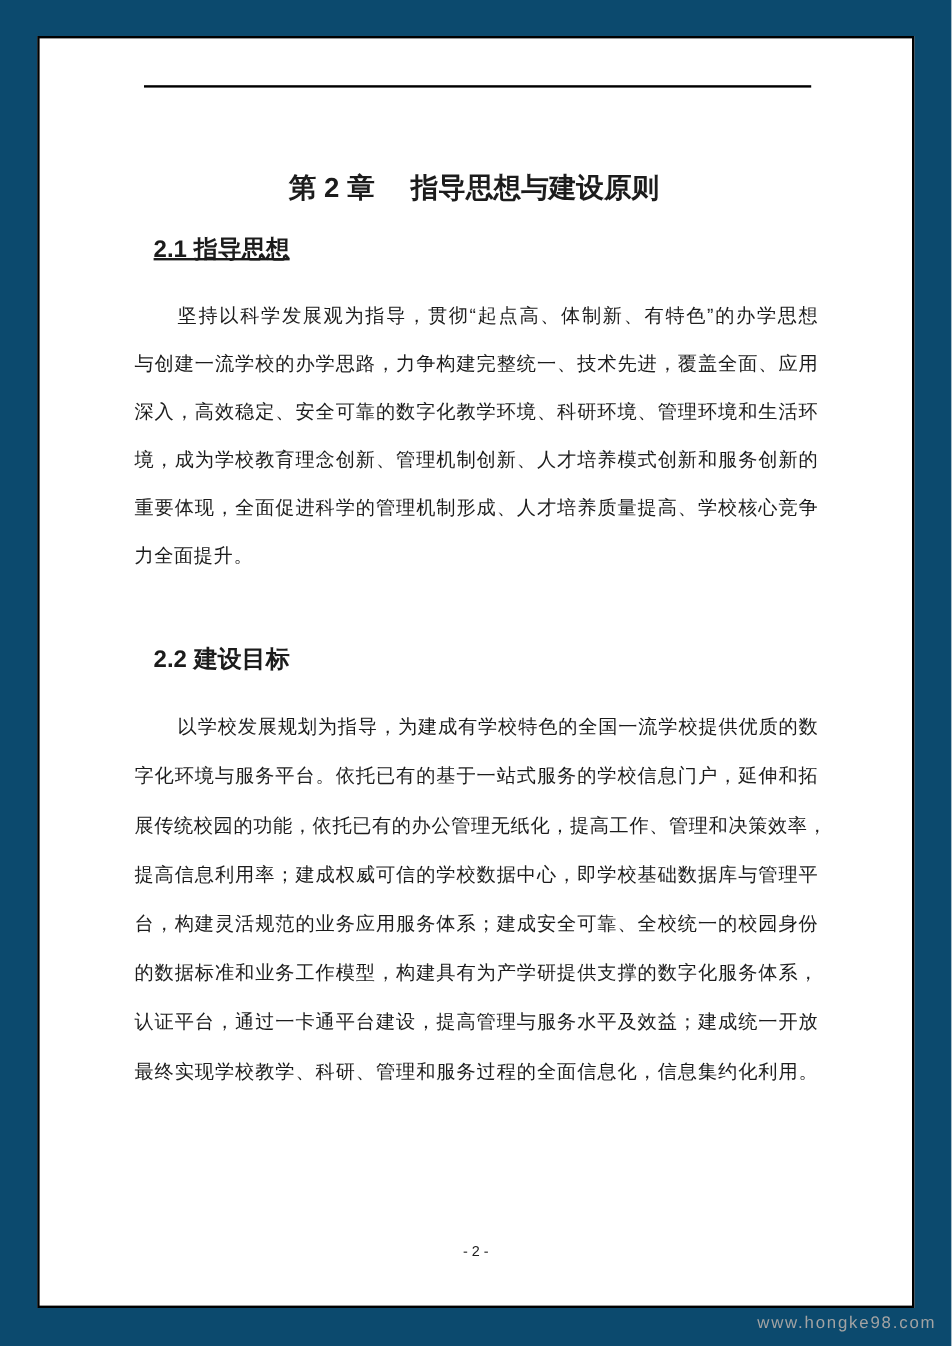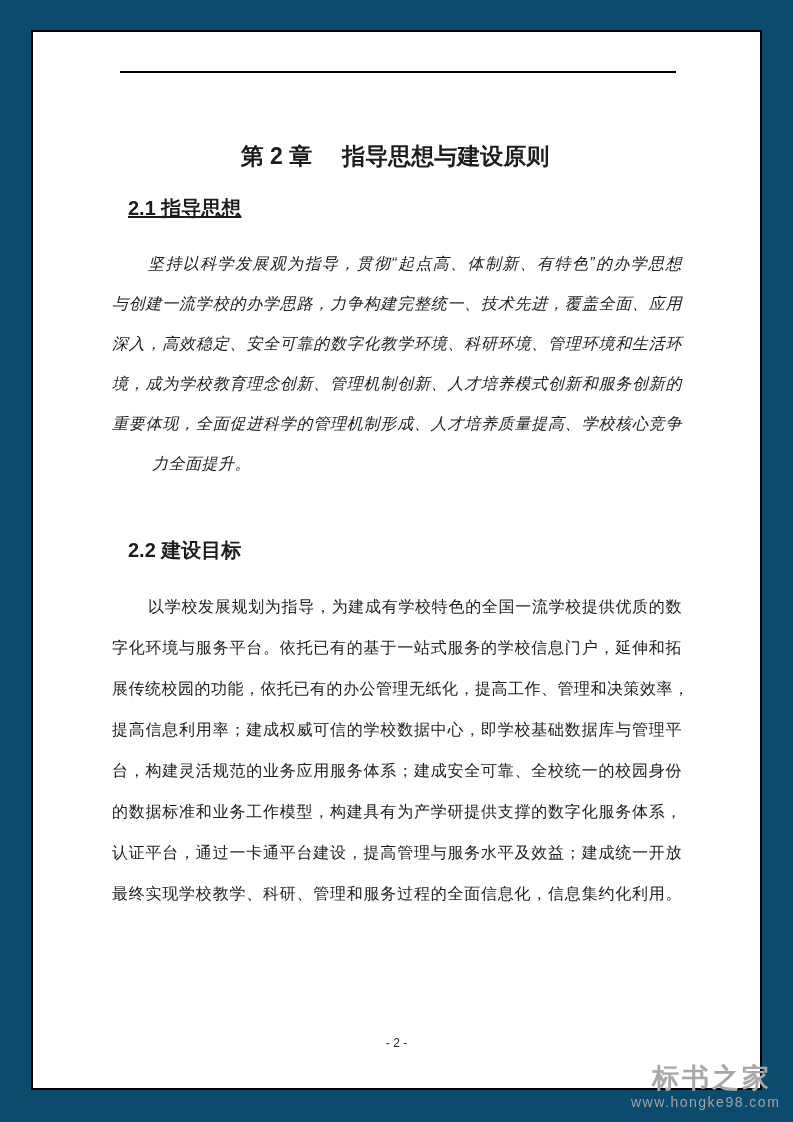--- a/index.html
+++ b/index.html
@@ -53,33 +53,33 @@
     line-height: 26px;
     white-space: nowrap;
   }
   .h21 { top: 163px; text-decoration: underline; }
   .h22 { top: 505px; }
   .para {
     position: absolute;
     left: 79px;
     width: 570px;
   }
-  .p1 { top: 212px; font-style: italic; }
+  .p1 { top: 212px; }
   .p2 { top: 554px; }
   .p1 .ln { line-height: 40px; }
   .p2 .ln { line-height: 41px; }
   .ln {
     font-size: 16px;
     text-align: justify;
     text-align-last: justify;
     white-space: nowrap;
     letter-spacing: 0.5px;
   }
   .ln-first { text-indent: 36px; }
-  .ln-end { text-align-last: left; margin-left: 40px; }
+  .ln-end { text-align-last: left; }
   .page-number {
     position: absolute;
     left: 0;
     top: 1004px;
     width: 727px;
     text-align: center;
     font-size: 12px;
     color: #1c1c1c;
   }
   .wm-name {
@@ -137,15 +137,14 @@
       <div class="ln">提高信息利用率；建成权威可信的学校数据中心，即学校基础数据库与管理平</div>
       <div class="ln">台，构建灵活规范的业务应用服务体系；建成安全可靠、全校统一的校园身份</div>
       <div class="ln">的数据标准和业务工作模型，构建具有为产学研提供支撑的数字化服务体系，</div>
       <div class="ln">认证平台，通过一卡通平台建设，提高管理与服务水平及效益；建成统一开放</div>
       <div class="ln">最终实现学校教学、科研、管理和服务过程的全面信息化，信息集约化利用。</div>
     </div>
 
     <div class="page-number">- 2 -</div>
   </div>
 
-  <div class="wm-name">标书之家</div>
   <div class="wm-url">www.hongke98.com</div>
 </div>
 
 </body></html>

